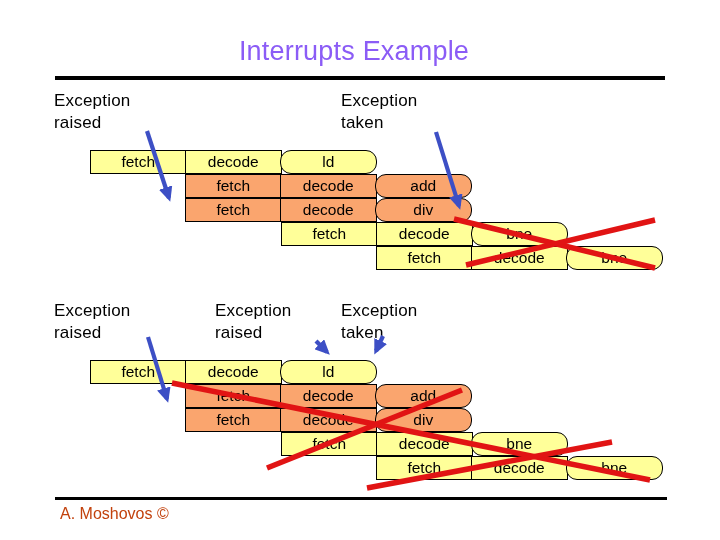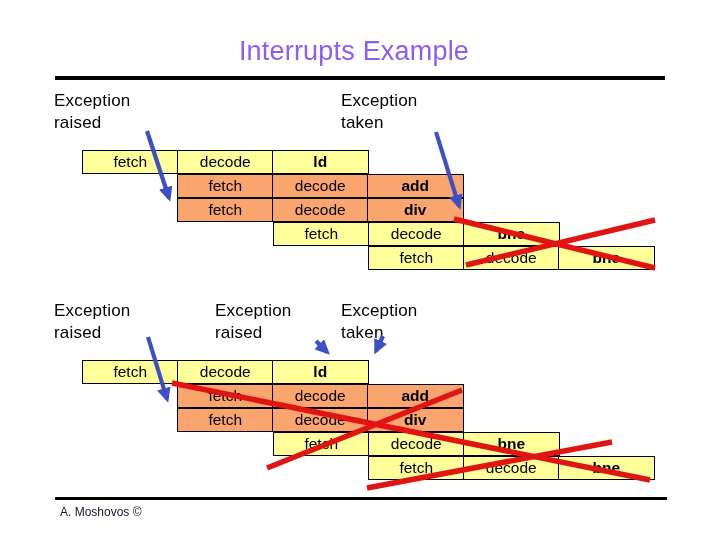--- a/index.html
+++ b/index.html
@@ -16,26 +16,26 @@
     position:absolute;width:160px;text-align:left;
     font-size:17px;line-height:22px;letter-spacing:0.2px;
   }
   .prow{position:absolute;display:flex;}
   .cell{
     box-sizing:border-box;width:96.5px;height:24px;
     border:1.5px solid #000;margin-left:-1.5px;
     display:flex;align-items:center;justify-content:center;
     font-size:15.5px;
   }
-  .cell:first-child{margin-left:4px;}
+  .cell:first-child{margin-left:12px;}
   .y .cell{background:#FFFF99;}
   .o .cell{background:#FAA56E;}
-  .mn{font-weight:bold;}
+  .mn{font-weight:normal;border-radius:11px;}
   #overlay{position:absolute;left:0;top:0;pointer-events:none;}
-  .footer-author{position:absolute;left:60px;top:505px;font-size:12px;color:#0f172a;}
+  .footer-author{position:absolute;left:60px;top:505px;font-size:16px;color:#c2410c;}
   .footer-course{position:absolute;left:0;top:505px;width:720px;text-align:center;font-size:12.5px;color:#1a1a1a;}
 </style>
 </head>
 <body>
 
 <div id="slide">
 
   <div class="title">Interrupts Example</div>
   <div class="hline" style="left:55px;top:76px;width:610px;height:3.5px;"></div>
 

